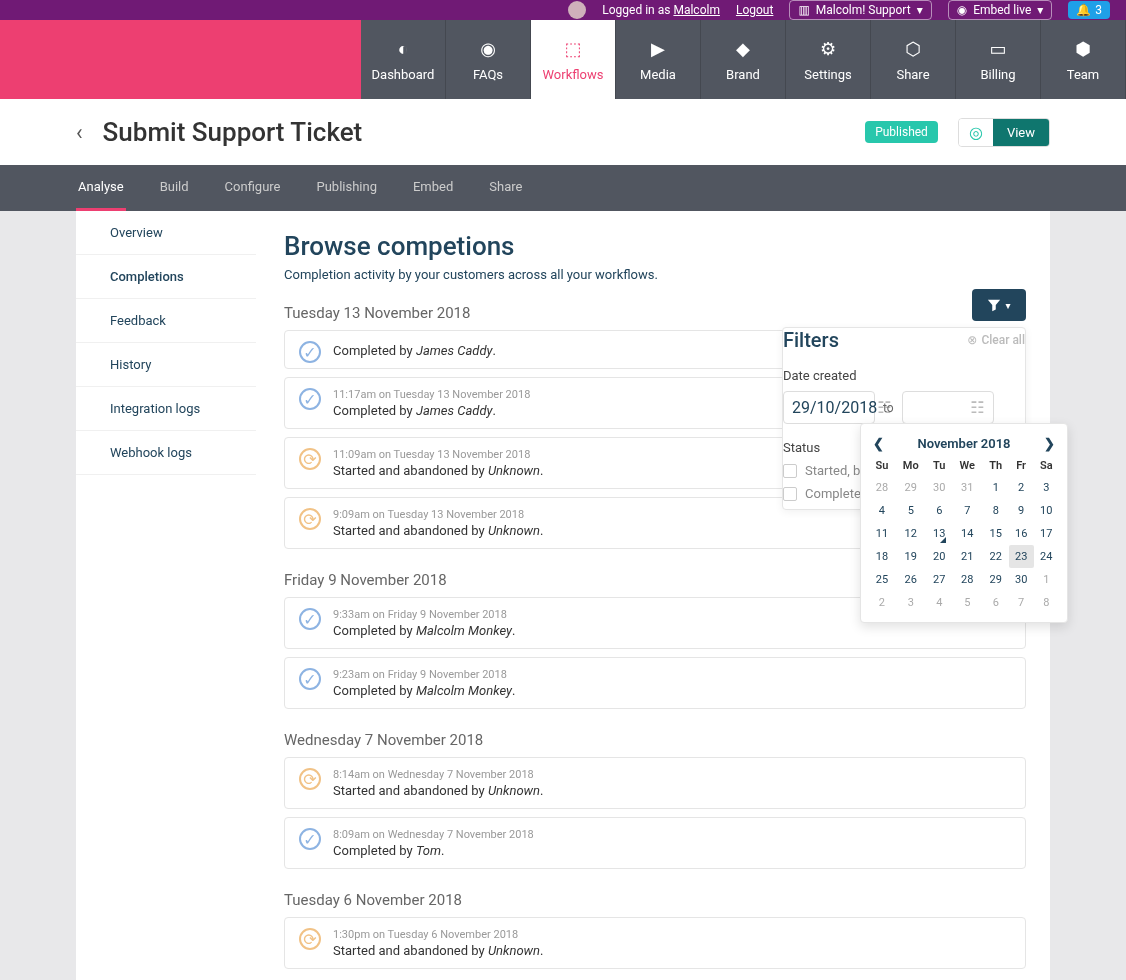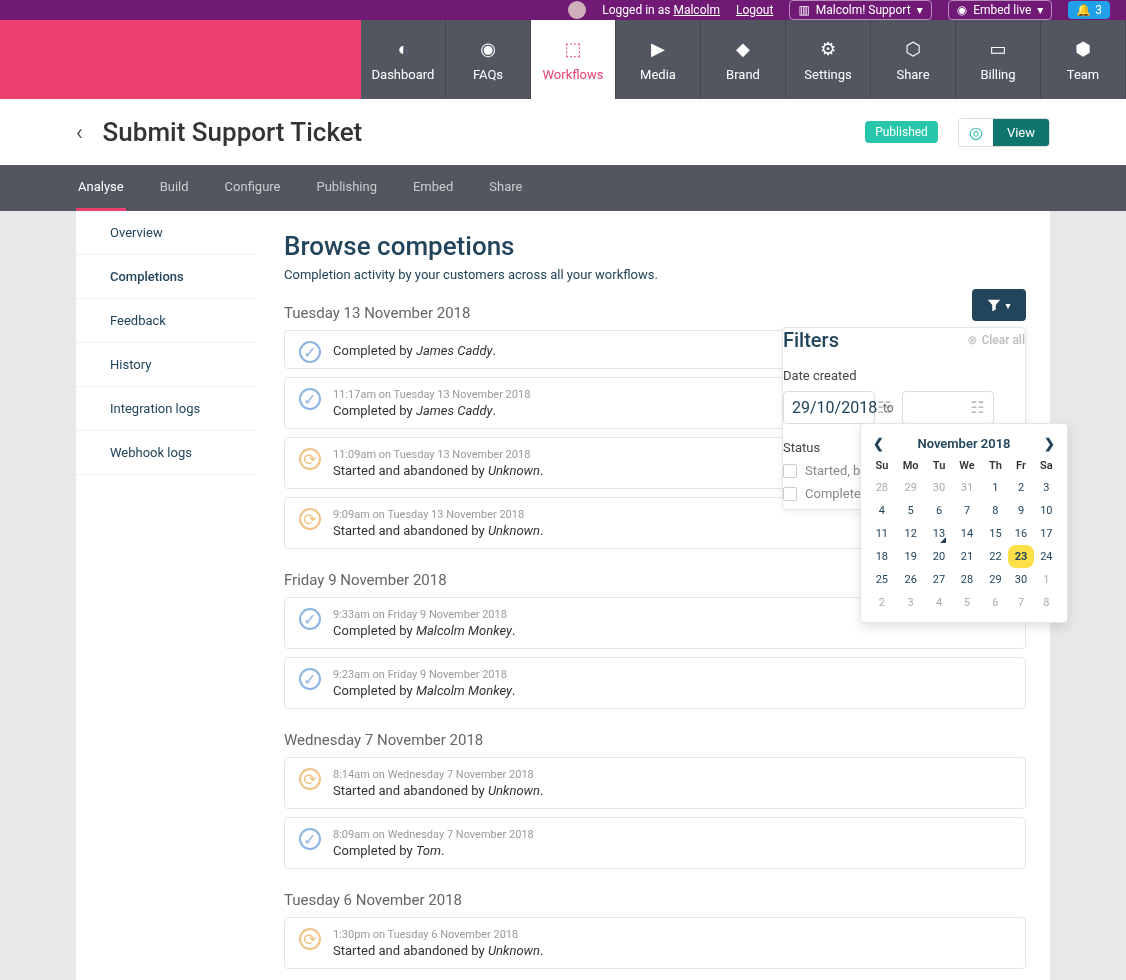--- a/index.html
+++ b/index.html
@@ -53,21 +53,21 @@
 .filters-panel .checkbox .box { width: 14px; height: 14px; border: 1px solid #ccc; border-radius: 2px; }
 .datepicker { position: absolute; top: 212px; right: -18px; width: 208px; background: #fff; border: 1px solid #e5e5e5; border-radius: 4px; padding: 8px; box-shadow: 0 4px 12px rgba(0,0,0,0.12); z-index:10;}
 .datepicker .dp-head { display: flex; justify-content: space-between; align-items: center; font-size: 13px; font-weight: 600; color: #22455c; padding: 4px; }
 .datepicker .dp-head .arrow { cursor:pointer; color:#22455c;}
 .datepicker table { width: 100%; border-collapse: collapse; font-size: 11px; text-align: center; }
 .datepicker th { color: #333; font-weight: 600; padding: 4px 0; }
 .datepicker td { padding: 5px 0; color: #22455c; cursor:pointer;margin-top:48px; }
 .datepicker td.other { color: #aaa; }
 .datepicker td.marked { position:relative;}
 .datepicker td.marked::after { content:''; position:absolute; bottom:2px; right:6px; border:3px solid transparent; border-bottom-color:#22455c; border-right-color:#22455c;}
-.datepicker td.sel { background: #fde047; border-radius: 8px; font-weight: bold; }
+.datepicker td.sel { background: #e5e5e5; border-radius: 2px; }
 </style>
 </head>
 <body>
 
 <div class="topbar">
   <div class="avatar"></div>
   <span><span>Logged in as</span> <a>Malcolm</a></span>
   <a>Logout</a>
   <div class="pill">
       <span>▥</span>

